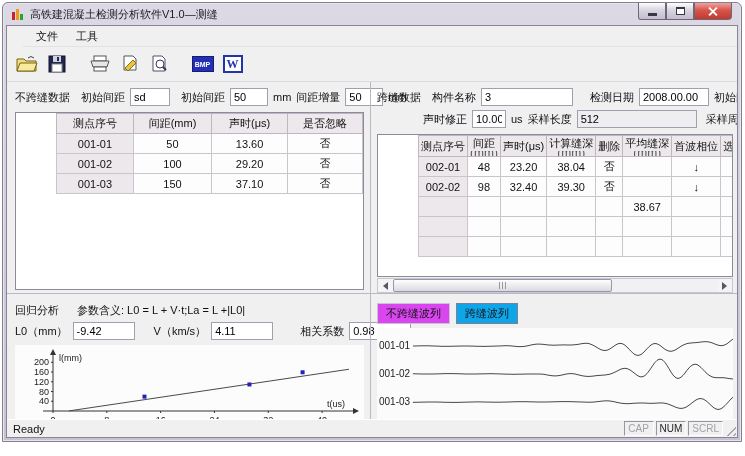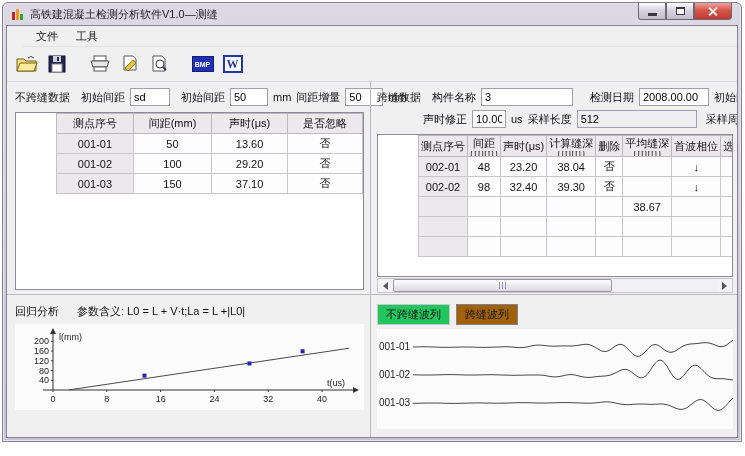--- a/index.html
+++ b/index.html
@@ -70,22 +70,22 @@
   .sb-thumb i { width:1px; height:7px; background:#9b96a5; }
   .sb-spacer { flex:1; }
 
   
   .reg-line1 { display:flex; align-items:center; gap:18px; height:20px; margin-top:2px; }
   .chartbox { margin-top:3px; width:349px; height:86px; background:#fcfcfd; }
 
   
   .tabs-row { display:flex; gap:6px; align-items:center; height:26px; margin-top:2px; }
   .wave-tab { min-width:62px; height:21px; padding:0 8px; display:flex; align-items:center; justify-content:center;
-    background:#22c55e; border:1px solid #c9c5d0; cursor:default; }
-  .wave-tab.active { background:#a16207; border-color:#837e91; color:#15151c; }
+    background:#d946ef; border:1px solid #c9c5d0; cursor:default; }
+  .wave-tab.active { background:#0ea5e9; border-color:#837e91; color:#15151c; }
   .wavebox { position:relative; margin-top:2px; height:100px; background:#fbfbfc; }
   .wave-label { position:absolute; left:2px; font-size:10px; color:#222; }
 
   
   .statusbar { height:18px; display:flex; align-items:center; background:#f0f0f0; border-top:1px solid #fff; position:relative; }
   .status-text { padding-left:6px; }
   .status-right { position:absolute; right:14px; top:1px; display:flex; gap:2px; }
   .ind { min-width:30px; height:15px; padding:0 3px; display:flex; align-items:center; justify-content:center;
     border:1px solid; border-color:#9a95a3 #fdfdfd #fdfdfd #9a95a3; color:#a2a0a6; font-size:10px; }
   .ind.active { color:#222; }
@@ -375,20 +375,28 @@
               </span>
           </div>
         </div>
       </div>
 
       <div class="bottom-row">
         <div class="panel-left">
           <div class="reg-line1">
             <span>回归分析</span>
             <span>参数含义: L0 = L + V·t;La = L +|L0|</span>
+          </div>
+          <div class="field-row">
+            <label>L0（mm）</label>
+            <input class="tb-input" style="width: 62px;" value="-9.42">
+            <label style="margin-left:14px">V（km/s）</label>
+            <input class="tb-input" style="width: 62px;" value="4.11">
+            <label style="margin-left:22px">相关系数</label>
+            <input class="tb-input" style="width: 62px;" value="0.98">
           </div>
           <div class="chartbox">
             <svg id="regChart" width="349" height="86">
                 <line x1="38" y1="66" x2="38" y2="8" stroke="#333"></line>
                 <path d="M38 4 l-3 6 l6 0 Z" fill="#333"></path>
                 <line x1="28" y1="66" x2="340" y2="66" stroke="#333"></line>
                 <path d="M344 66 l-6 -3 l0 6 Z" fill="#333"></path>
                 <text x="44" y="16" font-size="9" fill="#222">l(mm)</text>
                 <text x="312" y="62" font-size="9" fill="#222">t(us)</text>
                 <text x="34" y="59.26086956521739" font-size="9" text-anchor="end" fill="#222">40</text>
@@ -430,15 +438,24 @@
             <svg id="waveSvg" width="358" height="100">
                 <path d="M 36 18 L 36 18.0 L 38 18.0 L 40 17.9 L 42 17.9 L 44 17.8 L 46 17.8 L 48 17.8 L 50 17.8 L 52 17.8 L 54 17.9 L 56 18.0 L 58 18.0 L 60 18.1 L 62 18.2 L 64 18.3 L 66 18.3 L 68 18.3 L 70 18.3 L 72 18.3 L 74 18.3 L 76 18.2 L 78 18.2 L 80 18.1 L 82 18.1 L 84 18.0 L 86 18.0 L 88 18.0 L 90 18.0 L 92 18.0 L 94 18.1 L 96 18.1 L 98 18.2 L 100 18.3 L 102 18.3 L 104 18.3 L 106 18.4 L 108 18.4 L 110 18.3 L 112 18.3 L 114 18.2 L 116 18.2 L 118 18.1 L 120 18.0 L 122 18.0 L 124 17.9 L 126 17.8 L 128 17.7 L 130 17.7 L 132 17.8 L 134 17.9 L 136 18.1 L 138 18.3 L 140 18.5 L 142 18.6 L 144 18.6 L 146 18.5 L 148 18.3 L 150 17.9 L 152 17.5 L 154 17.0 L 156 16.6 L 158 16.3 L 160 16.1 L 162 16.1 L 164 16.2 L 166 16.3 L 168 16.6 L 170 16.8 L 172 17.0 L 174 17.1 L 176 17.2 L 178 17.2 L 180 17.1 L 182 17.0 L 184 17.0 L 186 16.9 L 188 16.9 L 190 17.0 L 192 17.0 L 194 17.0 L 196 16.9 L 198 16.7 L 200 16.5 L 202 16.2 L 204 15.8 L 206 15.5 L 208 15.3 L 210 15.3 L 212 15.6 L 214 16.3 L 216 17.2 L 218 18.3 L 220 19.5 L 222 20.7 L 224 21.7 L 226 22.3 L 228 22.5 L 230 22.2 L 232 21.4 L 234 20.2 L 236 18.8 L 238 17.4 L 240 16.2 L 242 15.5 L 244 15.4 L 246 16.0 L 248 17.2 L 250 19.0 L 252 21.1 L 254 23.2 L 256 25.2 L 258 26.6 L 260 27.3 L 262 27.3 L 264 26.5 L 266 24.9 L 268 23.0 L 270 20.8 L 272 18.7 L 274 17.0 L 276 15.9 L 278 15.5 L 280 15.8 L 282 16.8 L 284 18.2 L 286 19.8 L 288 21.3 L 290 22.4 L 292 23.1 L 294 23.3 L 296 22.9 L 298 22.1 L 300 20.9 L 302 19.6 L 304 18.3 L 306 17.2 L 308 16.3 L 310 15.6 L 312 15.2 L 314 15.0 L 316 14.8 L 318 14.7 L 320 14.5 L 322 14.3 L 324 14.0 L 326 13.8 L 328 13.7 L 330 13.7 L 332 14.0 L 334 14.5 L 336 15.2 L 338 16.1 L 340 16.8 L 342 17.4 L 344 17.7 L 346 17.5 L 348 16.8 L 350 15.7 L 352 14.2 L 354 12.6 L 356 11.0" fill="none" stroke="#333" stroke-width="0.9"></path>
                 <path d="M 36 46 L 36 45.8 L 38 45.8 L 40 45.9 L 42 45.9 L 44 46.0 L 46 46.0 L 48 46.0 L 50 46.0 L 52 46.0 L 54 46.0 L 56 46.0 L 58 45.9 L 60 45.9 L 62 45.8 L 64 45.8 L 66 45.7 L 68 45.6 L 70 45.6 L 72 45.6 L 74 45.6 L 76 45.6 L 78 45.7 L 80 45.7 L 82 45.8 L 84 45.8 L 86 45.9 L 88 46.0 L 90 46.0 L 92 46.0 L 94 46.0 L 96 46.0 L 98 46.0 L 100 46.0 L 102 45.9 L 104 45.9 L 106 45.8 L 108 45.8 L 110 45.8 L 112 45.7 L 114 45.7 L 116 45.7 L 118 45.8 L 120 45.8 L 122 45.9 L 124 46.0 L 126 46.0 L 128 46.1 L 130 46.2 L 132 46.2 L 134 46.2 L 136 46.3 L 138 46.3 L 140 46.2 L 142 46.2 L 144 46.2 L 146 46.1 L 148 46.1 L 150 46.0 L 152 46.0 L 154 46.0 L 156 46.0 L 158 46.0 L 160 46.0 L 162 46.0 L 164 46.1 L 166 46.2 L 168 46.5 L 170 46.9 L 172 47.3 L 174 47.6 L 176 47.8 L 178 47.9 L 180 47.8 L 182 47.6 L 184 47.2 L 186 46.8 L 188 46.3 L 190 45.9 L 192 45.7 L 194 45.6 L 196 45.7 L 198 46.0 L 200 46.5 L 202 47.0 L 204 47.5 L 206 47.9 L 208 48.2 L 210 48.4 L 212 48.4 L 214 48.3 L 216 48.1 L 218 47.8 L 220 47.6 L 222 47.4 L 224 47.3 L 226 47.1 L 228 47.0 L 230 46.7 L 232 46.4 L 234 45.8 L 236 45.0 L 238 44.1 L 240 43.1 L 242 42.0 L 244 41.1 L 246 40.5 L 248 40.3 L 250 40.6 L 252 41.4 L 254 42.6 L 256 44.1 L 258 45.7 L 260 47.2 L 262 48.4 L 264 48.9 L 266 48.6 L 268 47.5 L 270 45.6 L 272 43.0 L 274 40.1 L 276 37.1 L 278 34.4 L 280 32.4 L 282 31.3 L 284 31.2 L 286 32.3 L 288 34.5 L 290 37.4 L 292 40.7 L 294 44.1 L 296 47.0 L 298 49.1 L 300 50.3 L 302 50.3 L 304 49.2 L 306 47.4 L 308 45.0 L 310 42.3 L 312 39.9 L 314 37.9 L 316 36.7 L 318 36.2 L 320 36.6 L 322 37.8 L 324 39.5 L 326 41.5 L 328 43.7 L 330 45.6 L 332 47.2 L 334 48.4 L 336 49.2 L 338 49.6 L 340 49.7 L 342 49.7 L 344 49.7 L 346 49.7 L 348 49.9 L 350 50.2 L 352 50.5 L 354 50.8 L 356 50.9" fill="none" stroke="#333" stroke-width="0.9"></path>
                 <path d="M 36 74 L 36 74.3 L 38 74.3 L 40 74.3 L 42 74.2 L 44 74.2 L 46 74.1 L 48 74.1 L 50 74.0 L 52 74.0 L 54 74.0 L 56 74.0 L 58 74.0 L 60 74.0 L 62 74.1 L 64 74.1 L 66 74.2 L 68 74.3 L 70 74.3 L 72 74.3 L 74 74.4 L 76 74.4 L 78 74.4 L 80 74.4 L 82 74.3 L 84 74.3 L 86 74.2 L 88 74.2 L 90 74.1 L 92 74.1 L 94 74.0 L 96 74.0 L 98 73.9 L 100 73.9 L 102 73.9 L 104 73.9 L 106 74.0 L 108 74.0 L 110 74.1 L 112 74.1 L 114 74.1 L 116 74.2 L 118 74.2 L 120 74.2 L 122 74.2 L 124 74.2 L 126 74.1 L 128 74.1 L 130 74.0 L 132 74.0 L 134 73.9 L 136 73.8 L 138 73.8 L 140 73.7 L 142 73.7 L 144 73.7 L 146 73.7 L 148 73.7 L 150 73.7 L 152 73.8 L 154 73.8 L 156 73.9 L 158 73.9 L 160 74.0 L 162 74.0 L 164 74.0 L 166 74.0 L 168 74.0 L 170 74.0 L 172 73.9 L 174 73.9 L 176 73.8 L 178 73.8 L 180 73.7 L 182 73.7 L 184 73.6 L 186 73.6 L 188 73.6 L 190 73.6 L 192 73.6 L 194 73.7 L 196 73.7 L 198 73.8 L 200 73.9 L 202 73.9 L 204 74.0 L 206 74.0 L 208 74.1 L 210 74.2 L 212 74.2 L 214 74.2 L 216 74.1 L 218 73.9 L 220 73.7 L 222 73.5 L 224 73.2 L 226 73.0 L 228 72.9 L 230 72.8 L 232 72.9 L 234 73.2 L 236 73.5 L 238 73.9 L 240 74.4 L 242 74.8 L 244 75.2 L 246 75.4 L 248 75.6 L 250 75.7 L 252 75.6 L 254 75.5 L 256 75.3 L 258 75.2 L 260 75.1 L 262 75.0 L 264 75.0 L 266 75.0 L 268 75.1 L 270 75.2 L 272 75.3 L 274 75.3 L 276 75.3 L 278 75.2 L 280 75.1 L 282 75.0 L 284 74.9 L 286 75.0 L 288 75.3 L 290 75.7 L 292 76.4 L 294 77.2 L 296 78.0 L 298 78.9 L 300 79.7 L 302 80.2 L 304 80.4 L 306 80.2 L 308 79.6 L 310 78.6 L 312 77.2 L 314 75.7 L 316 74.1 L 318 72.6 L 320 71.4 L 322 70.7 L 324 70.6 L 326 71.0 L 328 72.1 L 330 73.6 L 332 75.4 L 334 77.3 L 336 79.1 L 338 80.5 L 340 81.3 L 342 81.4 L 344 80.7 L 346 79.4 L 348 77.6 L 350 75.5 L 352 73.2 L 354 71.0 L 356 69.2" fill="none" stroke="#333" stroke-width="0.9"></path>
               </svg>
           <span class="wave-label" style="top: 12px;">001-01</span><span class="wave-label" style="top: 40px;">001-02</span><span class="wave-label" style="top: 68px;">001-03</span></div>
         </div>
       </div>
     </div>
 
+    <div class="statusbar">
+      <span class="status-text">Ready</span>
+      <span class="status-right" id="statusInd">
+          <span class="ind">CAP</span>
+          <span class="ind active">NUM</span>
+          <span class="ind">SCRL</span>
+        </span>
+      <span class="grip"></span>
+    </div>
 
   </div>
 </div>
 
 </body></html>

